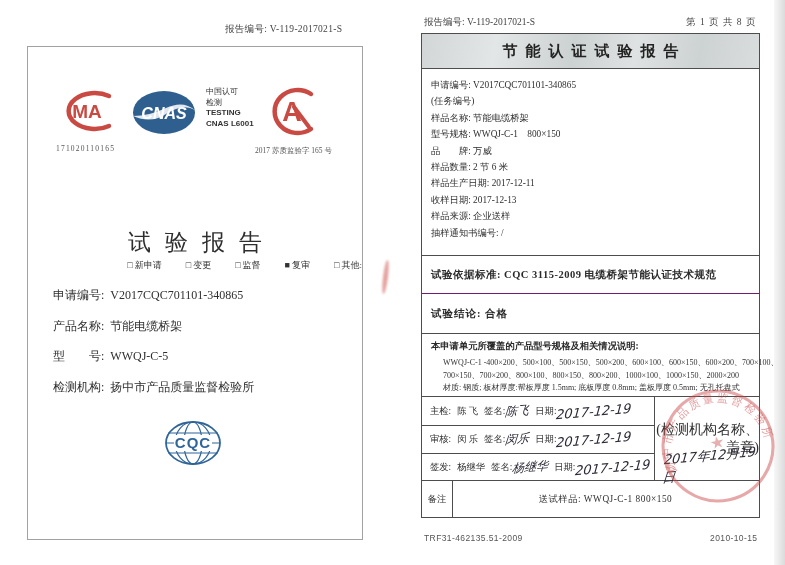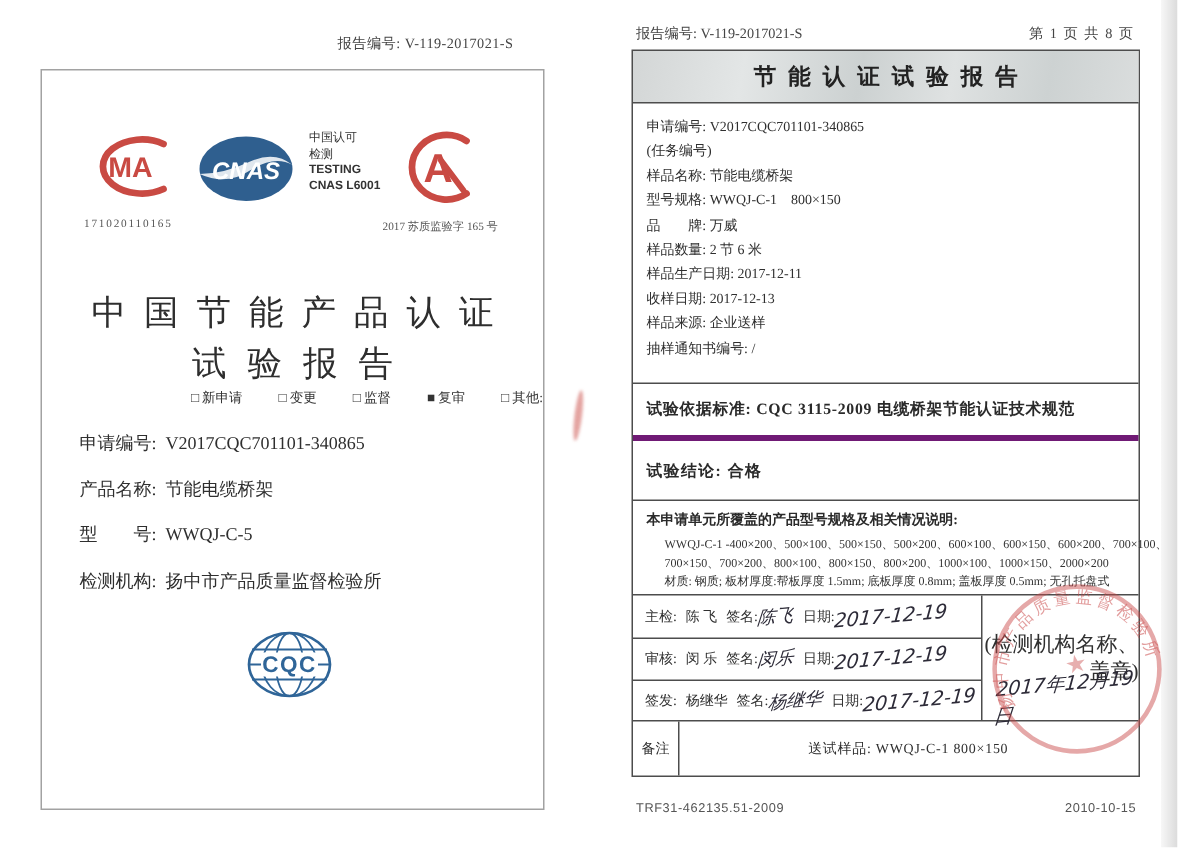--- a/index.html
+++ b/index.html
@@ -40,21 +40,21 @@
     background:linear-gradient(100deg,#d3d6d6 0%,#e3e6e6 22%,#ccd1d1 45%,#dfe2e2 63%,#cdd2d2 82%,#dadddd 100%);
     display:flex;align-items:center;justify-content:center;}
   .rp-title-row span{font-size:15px;font-weight:bold;letter-spacing:8px;text-indent:8px;color:#222;}
   .rp-info{top:35px;height:187px;border-bottom:1px solid #4d4d4d;}
   .rp-info-left{position:absolute;left:0;top:0;width:173px;height:100%;box-sizing:border-box;
     padding:8px 4px 0 9px;}
   .rp-info-right{position:absolute;left:173px;top:0;width:164px;height:100%;box-sizing:border-box;
     border-left:1px solid #4d4d4d;padding:10px 2px 0 9px;}
   .rp-info-left div{font-size:9.3px;line-height:16.4px;white-space:nowrap;color:#2f2f2f;}
   .rp-info-right div{font-size:9.3px;line-height:25px;white-space:nowrap;color:#2f2f2f;}
-  .rp-standard{top:222px;height:38px;border-bottom:4px solid #701a75;display:flex;align-items:center;
+  .rp-standard{top:222px;height:38px;border-bottom:1px solid #701a75;display:flex;align-items:center;
     padding-left:9px;font-size:10.5px;font-weight:bold;letter-spacing:.5px;color:#2a2a2a;}
   .rp-conclusion{top:260px;height:40px;border-bottom:1px solid #4d4d4d;display:flex;align-items:center;
     padding-left:9px;font-size:10.5px;font-weight:bold;letter-spacing:1px;color:#2a2a2a;}
   .rp-coverage{top:300px;height:63px;border-bottom:1px solid #4d4d4d;padding:6px 4px 0 9px;box-sizing:border-box;}
   .rp-coverage-title{font-size:9.3px;font-weight:bold;color:#2a2a2a;margin-bottom:4px;}
   .rp-coverage-line{font-size:8px;line-height:12.5px;padding-left:12px;white-space:nowrap;color:#333;}
   .rp-signatures{top:363px;height:84px;border-bottom:1px solid #4d4d4d;}
   .rp-sig-left{position:absolute;left:0;top:0;width:232px;height:100%;}
   .rp-sig-row{position:absolute;left:0;width:100%;height:28px;display:flex;align-items:center;
     padding-left:8px;box-sizing:border-box;font-size:9.3px;white-space:nowrap;color:#2f2f2f;}
@@ -117,21 +117,20 @@
 
   <svg class="abs logo-cal" viewBox="0 0 56 53">
     <path d="M45,9 A23,21.5 0 1 0 45,44" fill="none" stroke="#c94a43" stroke-width="4.5" stroke-linecap="round"></path>
     <text x="26" y="36" font-size="27" font-weight="bold" fill="#c94a43" text-anchor="middle" font-family="Liberation Sans,DejaVu Sans,sans-serif">A</text>
     <line x1="28" y1="22" x2="43" y2="42" stroke="#c94a43" stroke-width="4" stroke-linecap="round"></line>
   </svg>
 
   <div class="abs cma-number">171020110165</div>
   <div class="abs cal-number">2017 苏质监验字 165 号</div>
 
-  <div class="abs lp-title1">中国节能产品认证</div>
   <div class="abs lp-title2">试验报告</div>
 
   <div class="abs lp-checkrow">
     <span><span class="sym">□</span><span>新申请</span></span>
     <span><span class="sym">□</span><span>变更</span></span>
     <span><span class="sym">□</span><span>监督</span></span>
     <span><span class="sym">■</span><span>复审</span></span>
     <span><span class="sym">□</span><span>其他:</span></span>
   </div>
 

